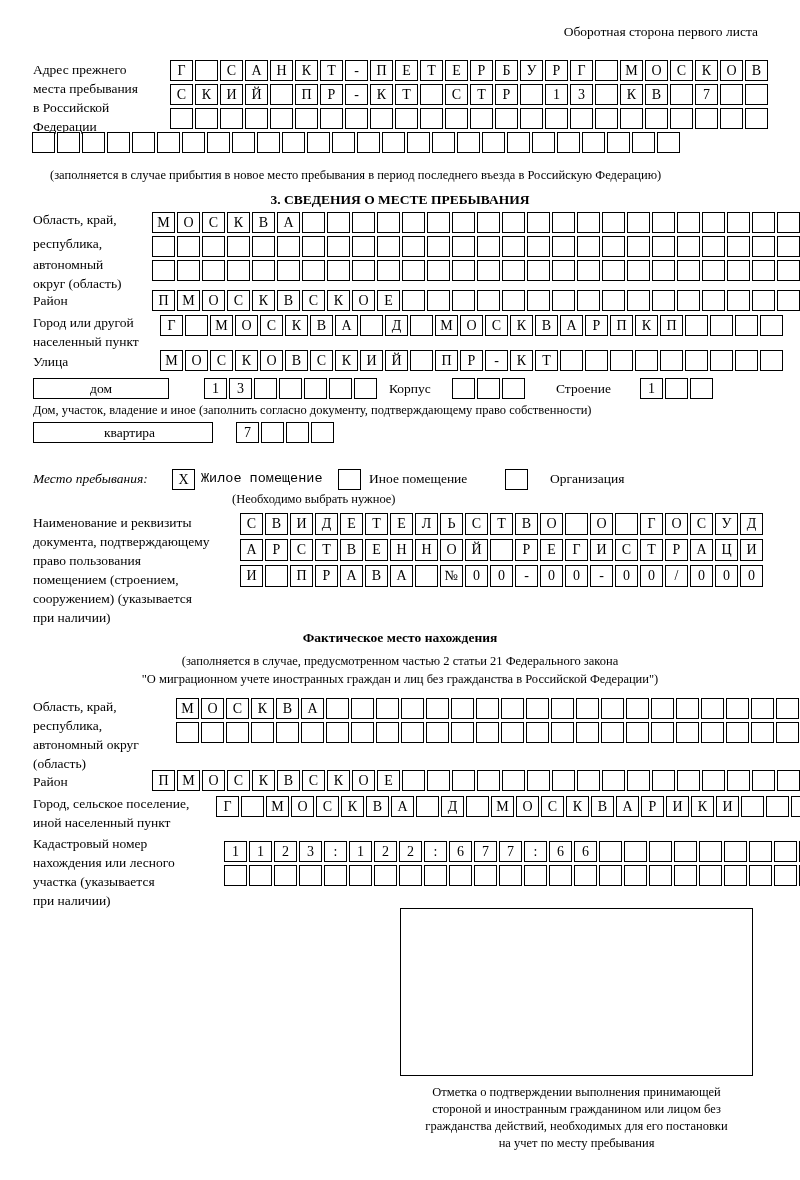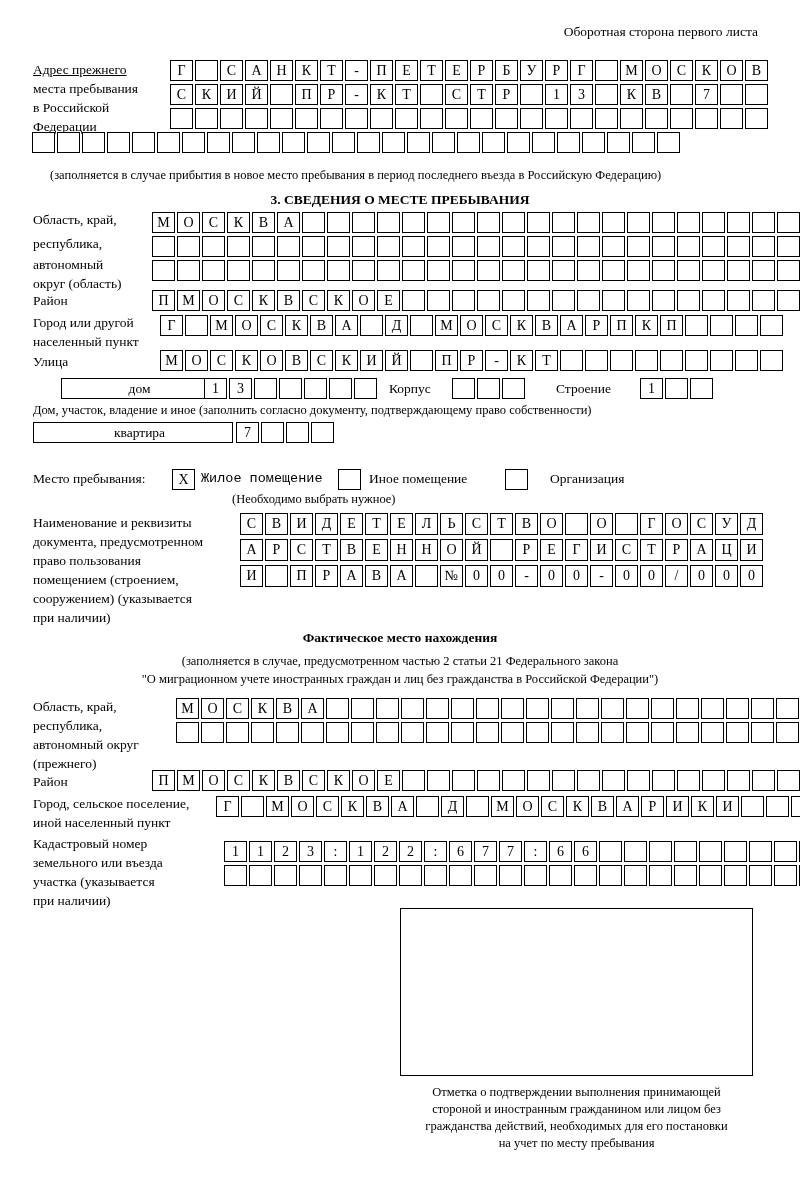--- a/index.html
+++ b/index.html
@@ -77,21 +77,21 @@
     line-height: 17px;
   }
 </style>
 </head>
 <body>
 
 <div class="page">
 
   <div class="hdr-right">Оборотная сторона первого листа</div>
 
-  <div class="lbl" style="left:33px; top:60px;text-decoration:underline;">Адрес прежнего</div>
+  <div class="lbl" style="left:33px; top:60px;">Адрес прежнего</div>
   <div class="lbl" style="left:33px; top:79px;">места пребывания</div>
   <div class="lbl" style="left:33px; top:98px;">в Российской</div>
   <div class="lbl" style="left:33px; top:117px;">Федерации</div>
 
   <div class="boxrow" id="pa-row1" style="left:170px; top:60px;">
       <div class="cell">Г</div>
       <div class="cell"></div>
       <div class="cell">С</div>
       <div class="cell">А</div>
       <div class="cell">Н</div>
@@ -372,21 +372,21 @@
       <div class="cell"></div>
       <div class="cell"></div>
       <div class="cell"></div>
       <div class="cell"></div>
       <div class="cell"></div>
       <div class="cell"></div>
       <div class="cell"></div>
       <div class="cell"></div>
     </div>
 
-  <div class="wide-label-box" style="left:33px; top:378px; width:157px;margin-left:28px;">дом</div>
+  <div class="wide-label-box" style="left:33px; top:378px; width:136px;">дом</div>
   <div class="boxrow" id="hs-dom" style="left:204px; top:378px;">
       <div class="cell">1</div>
       <div class="cell">3</div>
       <div class="cell"></div>
       <div class="cell"></div>
       <div class="cell"></div>
       <div class="cell"></div>
       <div class="cell"></div>
     </div>
   <div class="lbl" style="left:389px; top:379px;">Корпус</div>
@@ -396,45 +396,45 @@
       <div class="cell"></div>
     </div>
   <div class="lbl" style="left:556px; top:379px;">Строение</div>
   <div class="boxrow" id="hs-str" style="left:640px; top:378px;">
       <div class="cell">1</div>
       <div class="cell"></div>
       <div class="cell"></div>
     </div>
   <div class="lbl small" style="left:33px; top:401px;">Дом, участок, владение и иное (заполнить согласно документу, подтверждающему право собственности)</div>
 
-  <div class="wide-label-box" style="left:33px; top:422px; width:200px;padding-left:13px;">квартира</div>
+  <div class="wide-label-box" style="left:33px; top:422px; width:180px;padding-left:13px;">квартира</div>
   <div class="boxrow" id="fl-cells" style="left:236px; top:422px;">
       <div class="cell">7</div>
       <div class="cell"></div>
       <div class="cell"></div>
       <div class="cell"></div>
     </div>
 
-  <div class="lbl" style="left:33px; top:469px;">Место пребывания:</div>
+  <div class="lbl" style="left:33px; top:469px;font-style:italic;">Место пребывания:</div>
   <div class="boxrow" id="pt-1" style="left:172px; top:469px;">
       <div class="cell">X</div>
     </div>
   <div class="lbl" style="left:201px; top:469px;font-family:Liberation Mono, monospace;">Жилое помещение</div>
   <div class="boxrow" id="pt-2" style="left:338px; top:469px;">
       <div class="cell"></div>
     </div>
   <div class="lbl" style="left:369px; top:469px;">Иное помещение</div>
   <div class="boxrow" id="pt-3" style="left:505px; top:469px;">
       <div class="cell"></div>
     </div>
   <div class="lbl" style="left:550px; top:469px;">Организация</div>
   <div class="lbl small" style="left:232px; top:490px;">(Необходимо выбрать нужное)</div>
 
   <div class="lbl" style="left:33px; top:513px;">Наименование и реквизиты</div>
-  <div class="lbl" style="left:33px; top:532px;">документа, предусмотренном</div>
+  <div class="lbl" style="left:33px; top:532px;">документа, подтверждающему</div>
   <div class="lbl" style="left:33px; top:551px;">право пользования</div>
   <div class="lbl" style="left:33px; top:570px;">помещением (строением,</div>
   <div class="lbl" style="left:33px; top:589px;">сооружением) (указывается</div>
   <div class="lbl" style="left:33px; top:608px;">при наличии)</div>
 
   <div class="boxrow" id="dc-row1" style="left:240px; top:513px;">
       <div class="cell" style="width: 23px; height: 22px;">С</div>
       <div class="cell" style="width: 23px; height: 22px;">В</div>
       <div class="cell" style="width: 23px; height: 22px;">И</div>
       <div class="cell" style="width: 23px; height: 22px;">Д</div>
@@ -503,21 +503,21 @@
       <div class="cell" style="width: 23px; height: 22px;">0</div>
     </div>
 
   <div class="lbl bold" style="left:0px; top:628px; width:800px; text-align:center;">Фактическое место нахождения</div>
   <div class="lbl small" style="left:0px; top:652px; width:800px; text-align:center;">(заполняется в случае, предусмотренном частью 2 статьи 21 Федерального закона</div>
   <div class="lbl small" style="left:0px; top:670px; width:800px; text-align:center;">"О миграционном учете иностранных граждан и лиц без гражданства в Российской Федерации")</div>
 
   <div class="lbl" style="left:33px; top:697px;">Область, край,</div>
   <div class="lbl" style="left:33px; top:716px;">республика,</div>
   <div class="lbl" style="left:33px; top:735px;">автономный округ</div>
-  <div class="lbl" style="left:33px; top:754px;">(прежнего)</div>
+  <div class="lbl" style="left:33px; top:754px;">(область)</div>
 
   <div class="boxrow" id="ar-row1" style="left:176px; top:698px;">
       <div class="cell">М</div>
       <div class="cell">О</div>
       <div class="cell">С</div>
       <div class="cell">К</div>
       <div class="cell">В</div>
       <div class="cell">А</div>
       <div class="cell"></div>
       <div class="cell"></div>
@@ -620,21 +620,21 @@
       <div class="cell">Р</div>
       <div class="cell">И</div>
       <div class="cell">К</div>
       <div class="cell">И</div>
       <div class="cell"></div>
       <div class="cell"></div>
       <div class="cell"></div>
     </div>
 
   <div class="lbl" style="left:33px; top:834px;">Кадастровый номер</div>
-  <div class="lbl" style="left:33px; top:853px;">земельного или въезда</div>
+  <div class="lbl" style="left:33px; top:853px;">нахождения или лесного</div>
   <div class="lbl" style="left:33px; top:872px;">участка (указывается</div>
   <div class="lbl" style="left:33px; top:891px;">при наличии)</div>
 
   <div class="boxrow" id="cd-row1" style="left:224px; top:841px;">
       <div class="cell">1</div>
       <div class="cell">1</div>
       <div class="cell">2</div>
       <div class="cell">3</div>
       <div class="cell">:</div>
       <div class="cell">1</div>

